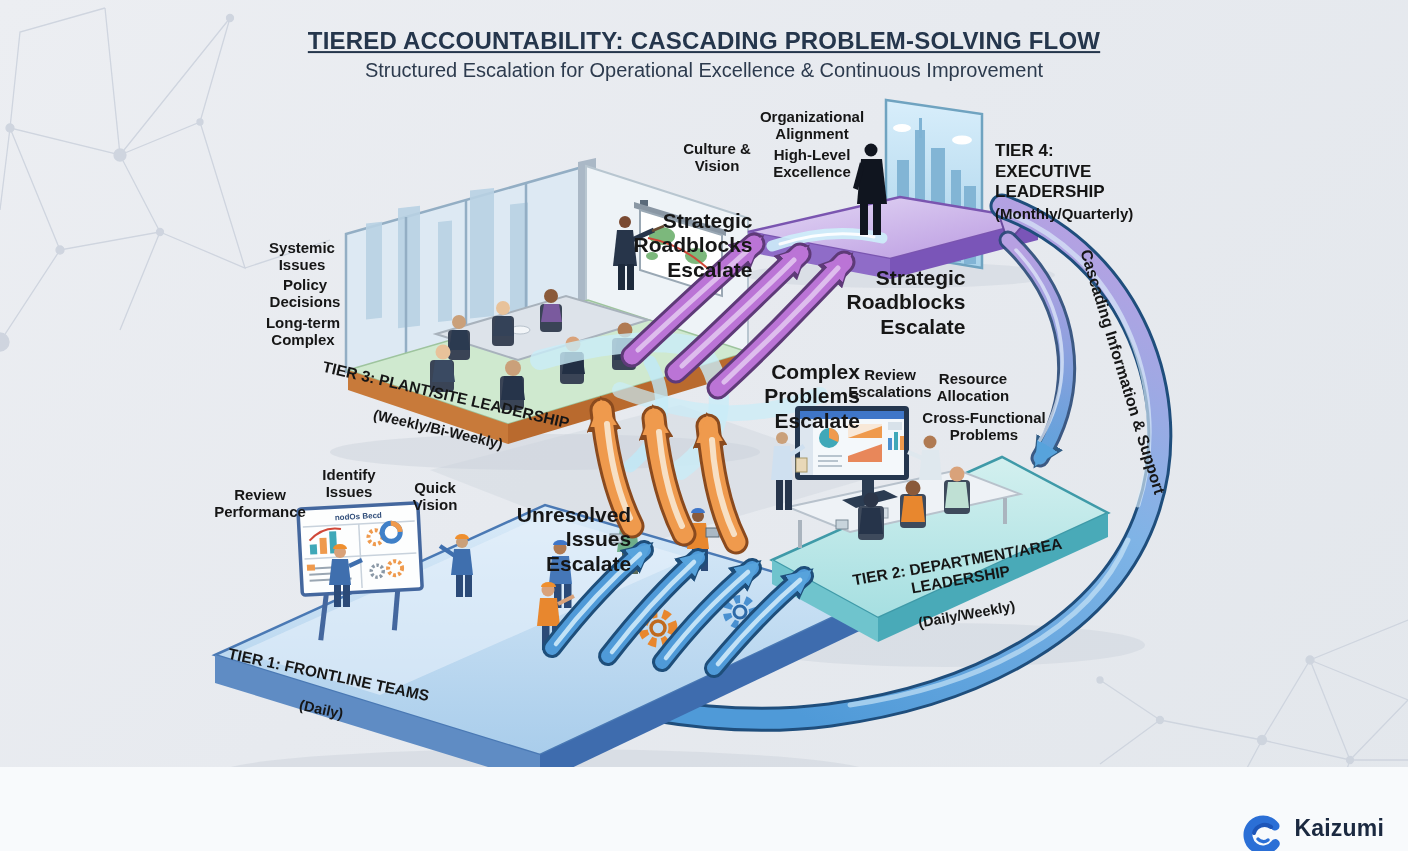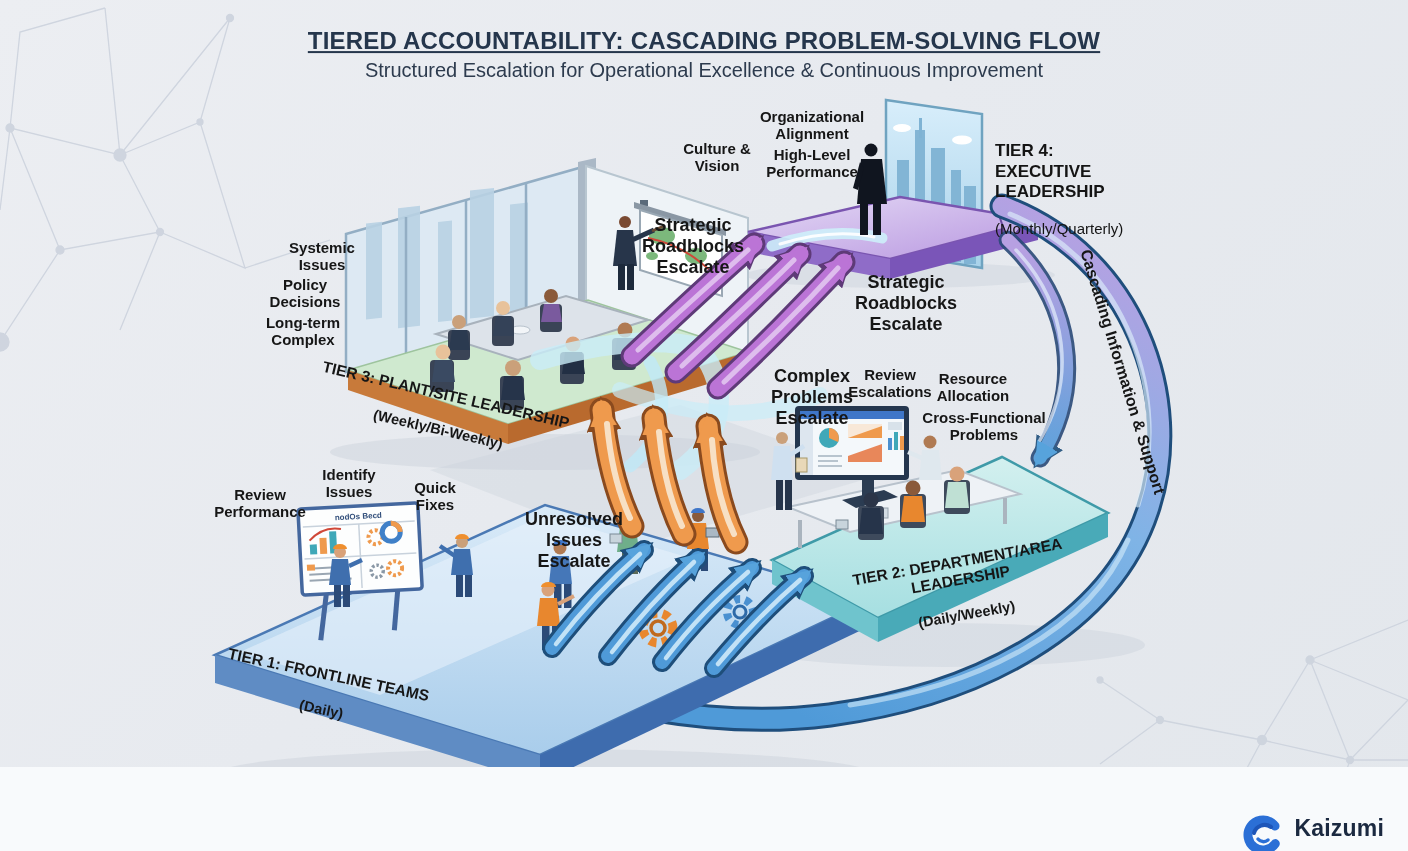--- a/index.html
+++ b/index.html
@@ -3,29 +3,29 @@
 <meta charset="utf-8">
 <style>
   html,body{margin:0;padding:0;background:#dfe3e8;}
   .stage{position:relative;width:1408px;height:851px;overflow:hidden;
          background:linear-gradient(135deg,#eceef2 0%,#e7eaef 45%,#e3e7ec 100%);
          font-family:"Liberation Sans",sans-serif;}
   .scene{position:absolute;left:0;top:0;}
   .lbl{position:absolute;transform:translate(-50%,-50%);white-space:pre-line;
        text-align:center;color:#161616;font-weight:700;line-height:1.16;}
   .act{font-size:15px;}
-  .esc{font-size:18px;}
+  .esc{font-size:21px;text-align:right;}
   .cap{font-size:15.5px;font-weight:800;}
   .cap .cad{font-weight:600;font-size:14.5px;}
   .title{left:50%;top:41px;width:1200px;font-size:24px;font-weight:800;
          color:#25364c;letter-spacing:.2px;text-decoration:underline;}
   .subtitle{left:50%;top:71px;width:900px;font-size:20px;font-weight:500;color:#2d3b4e;}
   .t4block{position:absolute;left:995px;top:110px;text-align:left;color:#141414;}
   .t4block .b{font-size:17px;font-weight:800;line-height:1.22;white-space:pre-line;margin-top:31px;}
-  .t4block .cad{font-size:15px;font-weight:400;margin-top:17px;}
+  .t4block .cad{font-size:15px;font-weight:700;margin-top:2px;}
   .cascadeLbl{left:1122px;top:372px;transform:translate(-50%,-50%) rotate(73deg);
               font-size:16px;width:340px;}
   .footer{position:absolute;left:0;top:767px;width:1408px;height:84px;background:#f8fafc;}
   .brand{position:absolute;right:24px;top:14px;display:flex;align-items:flex-start;gap:11px;margin-top:34px;}
   .brand span{font-size:23px;font-weight:800;color:#1b2940;letter-spacing:.2px;}
 </style>
 </head>
 <body>
 
 <div class="stage">
@@ -441,55 +441,55 @@
 </svg>
 
 <div class="lbl title">TIERED ACCOUNTABILITY: CASCADING PROBLEM-SOLVING FLOW</div>
 <div class="lbl subtitle">Structured Escalation for Operational Excellence &amp; Continuous Improvement</div>
 
 <div class="lbl act" style="left:260px;top:503px">Review
 Performance</div>
 <div class="lbl act" style="left:349px;top:483px">Identify
 Issues</div>
 <div class="lbl act" style="left:435px;top:496px">Quick
-Fixes</div>
+Vision</div>
 <div class="lbl cap" style="left:325px;top:692px;transform:translate(-50%,-50%) rotate(12deg)">
   <div>TIER 1: FRONTLINE TEAMS</div>
   <div class="cad">(Daily)</div>
 </div>
 
 <div class="lbl act" style="left:890px;top:383px">Review
 Escalations</div>
 <div class="lbl act" style="left:973px;top:387px">Resource
 Allocation</div>
 <div class="lbl act" style="left:984px;top:426px">Cross-Functional
 Problems</div>
 <div class="lbl cap" style="left:962px;top:588px;transform:translate(-50%,-50%) rotate(-10deg)">
   <div>TIER 2: DEPARTMENT/AREA
 LEADERSHIP</div>
   <div class="cad">(Daily/Weekly)</div>
 </div>
 
-<div class="lbl act" style="left:322px;top:256px">Systemic
+<div class="lbl act" style="left:302px;top:256px">Systemic
 Issues</div>
 <div class="lbl act" style="left:305px;top:293px">Policy
 Decisions</div>
 <div class="lbl act" style="left:303px;top:331px">Long-term
 Complex</div>
 <div class="lbl cap" style="left:442px;top:412px;transform:translate(-50%,-50%) rotate(13deg)">
   <div>TIER 3: PLANT/SITE LEADERSHIP</div>
   <div class="cad">(Weekly/Bi-Weekly)</div>
 </div>
 
 <div class="lbl act" style="left:717px;top:157px">Culture &amp;
 Vision</div>
 <div class="lbl act" style="left:812px;top:125px">Organizational
 Alignment</div>
 <div class="lbl act" style="left:812px;top:163px">High-Level
-Performance</div>
+Excellence</div>
 <div class="t4block">
   <div class="b">TIER 4:
 EXECUTIVE
 LEADERSHIP</div>
   <div class="cad">(Monthly/Quarterly)</div>
 </div>
 
 <div class="lbl esc" style="left:574px;top:540px">Unresolved
 Issues
 Escalate</div>

